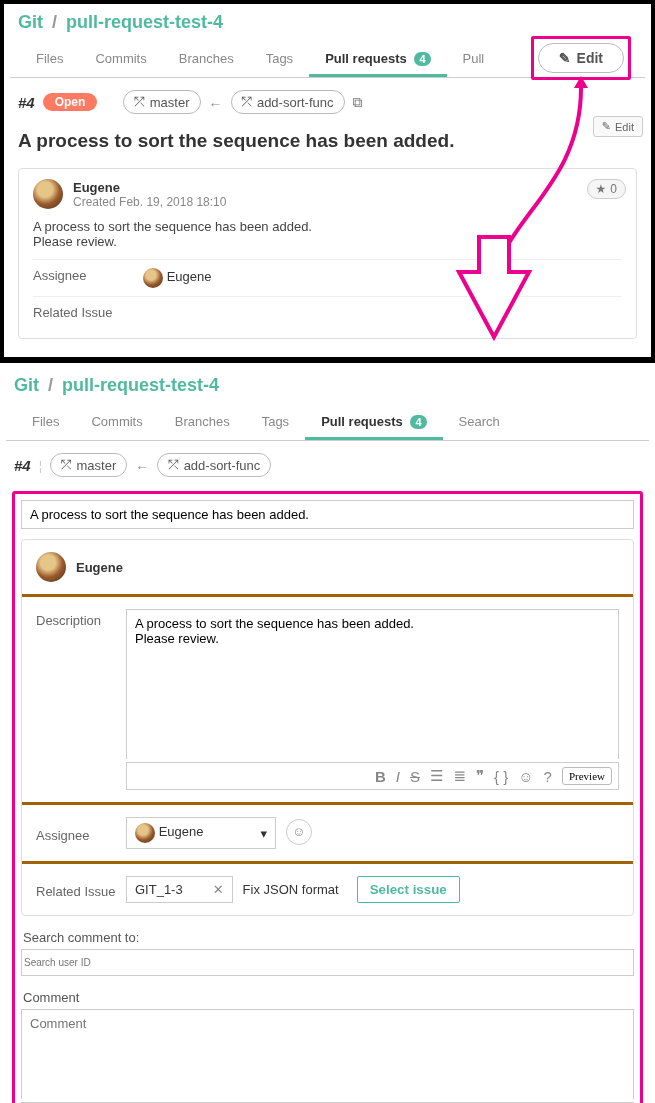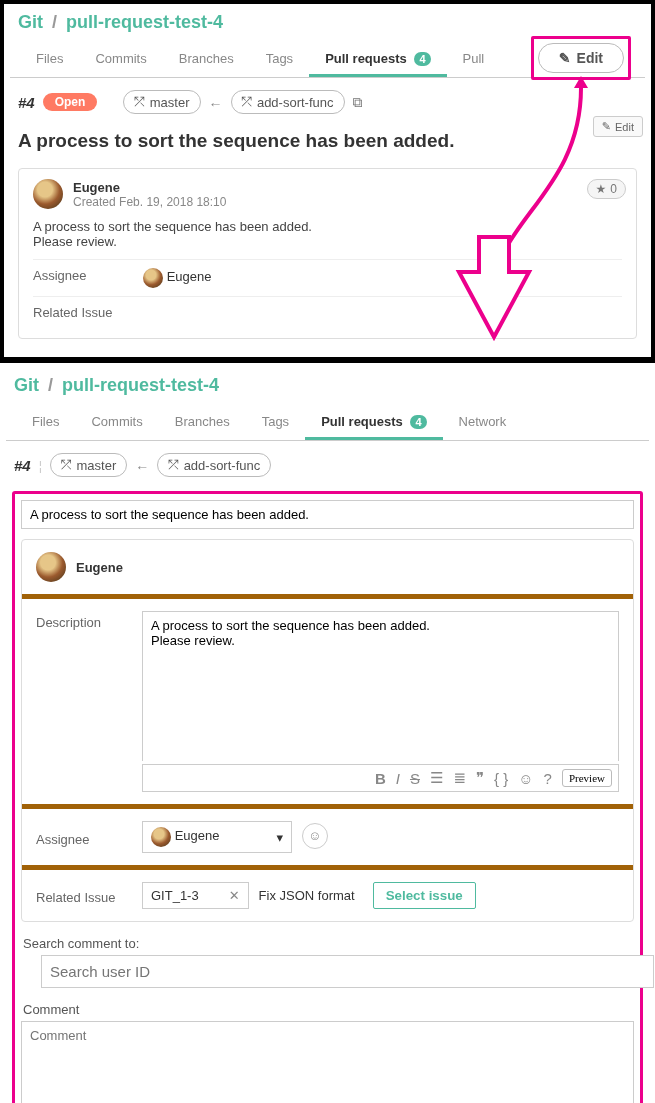--- a/index.html
+++ b/index.html
@@ -34,34 +34,34 @@
   .issuekey { color: #4FBA9F; font-weight: 500; }
   
   .edit-pop { position: absolute; top: 32px; right: 20px; border: 3px solid #EC008C; padding: 4px; background: #fff; border-radius: 2px;}
   .edit-btn-big { border: 1px solid #bbb; border-radius: 18px; padding: 6px 20px; font-size: 14px; font-weight: 600; color:#555; display:flex; align-items:center; gap:6px;}
   .edit-btn-sm { position: absolute; top: 112px; right: 8px; border:1px solid #ccc; background:#f9f9f9; font-size:11px; color:#666; border-radius:3px; padding:3px 8px; display:flex; gap:4px; align-items:center;}
   
   .edit-frame { border: 3px solid #EC008C; border-radius: 3px; margin: 6px; padding: 6px; }
   .title-input { width: 100%; border: 1px solid #ccc; padding: 6px 8px; font-size: 13px; }
   .form-card { border: 1px solid #ddd; border-radius: 4px; margin-top: 10px; }
   .form-hdr { display:flex; gap:10px; align-items:center; padding: 12px 14px;}
-  .form-row { display:flex; border-top:5px solid #a16207; padding: 12px 14px; gap: 16px; align-items:flex-start;}
+  .form-row { display:flex; border-top:3px solid #a16207; padding: 12px 14px; align-items:flex-start;}
   .form-row .lbl { width: 90px; color:#666; padding-top: 4px; }
   .form-row .ctrl { flex:1; }
   textarea.desc { width:100%; height: 150px; border:1px solid #ccc; border-bottom:none; padding:6px 8px; font-size:13px; font-family:inherit; resize:none;}
   .toolbar { border:1px solid #ccc; display:flex; justify-content:flex-end; align-items:center; gap:10px; padding: 4px 6px; background:#fff; }
   .toolbar span { color:#888; cursor:pointer; font-size:15px;}
   .toolbar button.prev { border:1px solid #bbb; font-size:11px; padding:2px 6px; background:#fff; border-radius:3px;font-family:Liberation Serif, serif;}
   .select { border:1px solid #ccc; padding: 5px 8px; display:inline-flex; align-items:center; gap:8px; min-width: 150px; justify-content:space-between; }
   .sparkle { width: 26px; height:26px; border:1px solid #ccc; border-radius:50%; display:inline-flex; align-items:center; justify-content:center; margin-left:6px; color:#888;}
   .issueinput { border:1px solid #ccc; padding:5px 8px; display:inline-flex; gap:30px; align-items:center;}
   .issueinput .x { color:#888; cursor:pointer;}
   .sel-btn { border:1px solid #4FBA9F; color:#4FBA9F; font-weight:600; padding:5px 12px; background:#fff; border-radius:2px; margin-left:8px;}
   .section-lbl { padding: 14px 2px 4px 2px; color:#555; }
-  .wide-input { width:100%; border:1px solid #ccc; padding:7px 8px; font-size:15px;margin-left:20px;}
+  .wide-input { width:100%; border:1px solid #ccc; padding:7px 2px; font-size:10px;}
   textarea.comment { width:100%; height:90px; border:1px solid #ccc; border-bottom:none; padding:6px 8px; font-size:13px; font-family:inherit; resize:none;}
   svg.arrow-svg { position:absolute; top: 68px; left: 370px; width: 230px; height: 280px; pointer-events:none;}
   .tabs-wrap-bottom { display:flex; border-bottom:1px solid #ccc; padding:0 10px;}
 </style>
 </head>
 <body>
 
 <div class="panel panel-top">
   <div class="breadcrumb">
     <span>Git</span>
@@ -157,21 +157,21 @@
 
   <div class="tabs-wrap-bottom">
     <div class="tab">Files</div>
     <div class="tab">Commits</div>
     <div class="tab">Branches</div>
     <div class="tab">Tags</div>
     <div class="tab active">
       <span>Pull requests</span>
       <span class="badge">4</span>
     </div>
-    <div class="tab">Network</div>
+    <div class="tab">Search</div>
   </div>
 
   <div class="pr-head">
     <span class="pr-id">#4</span>
     <span style="color:#ccc">¦</span>
     <span class="pill">
       <span>⤱</span>
       <span>master</span>
     </span>
     <span class="arrow-left">←</span>

